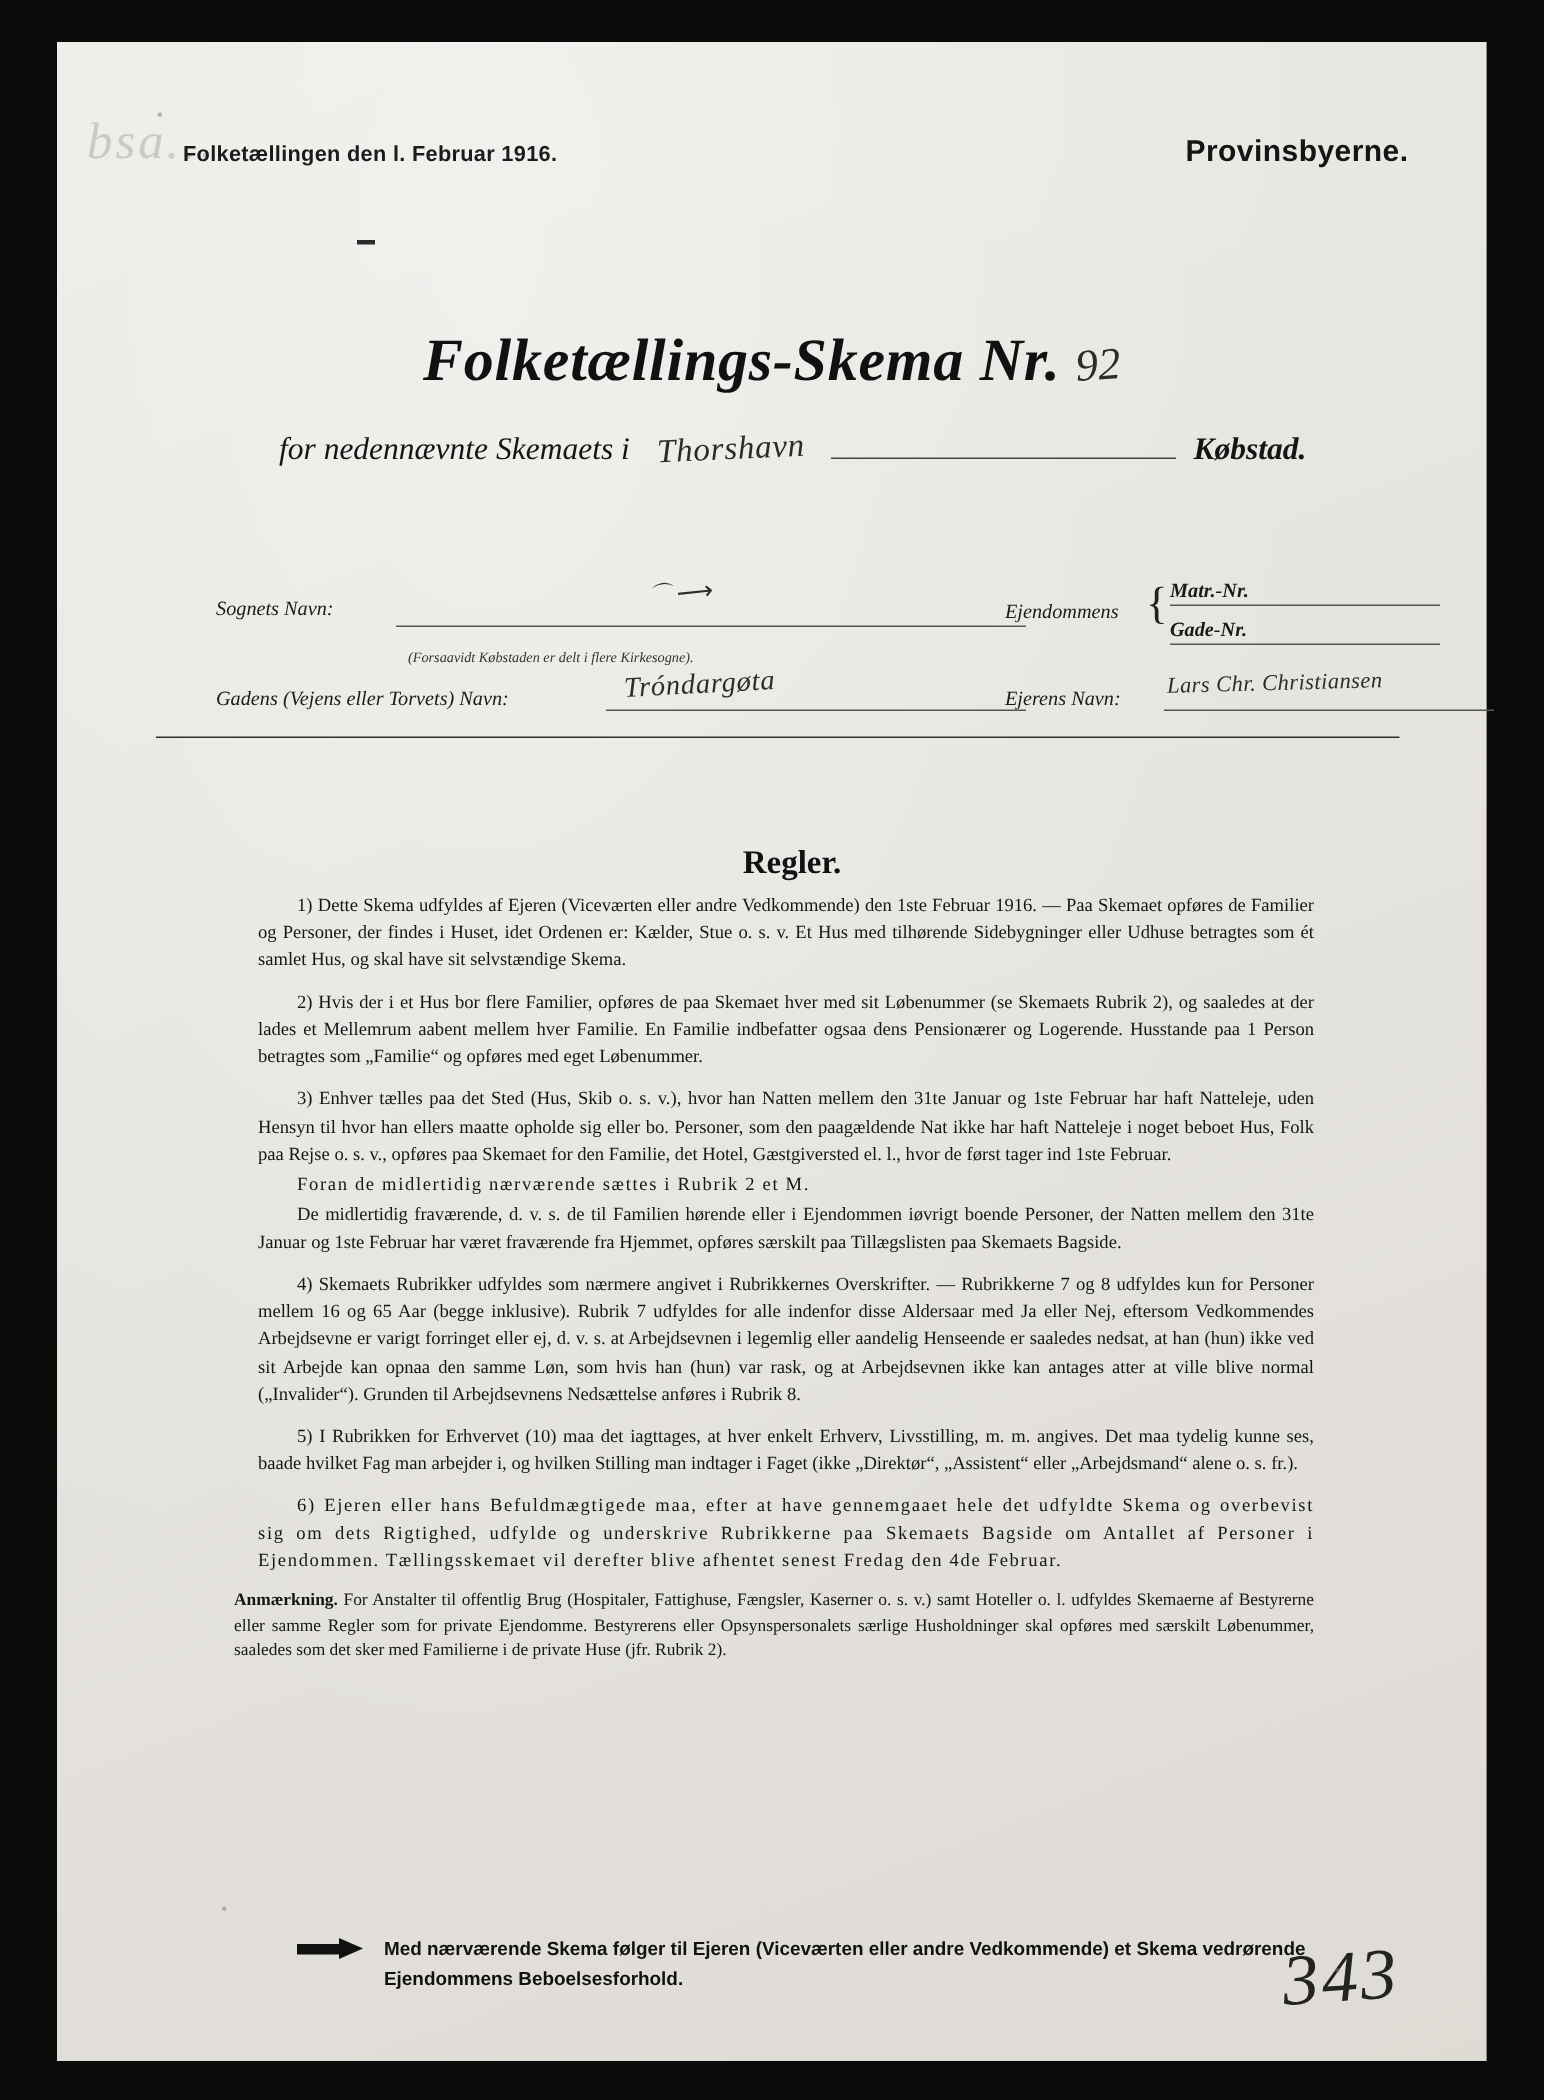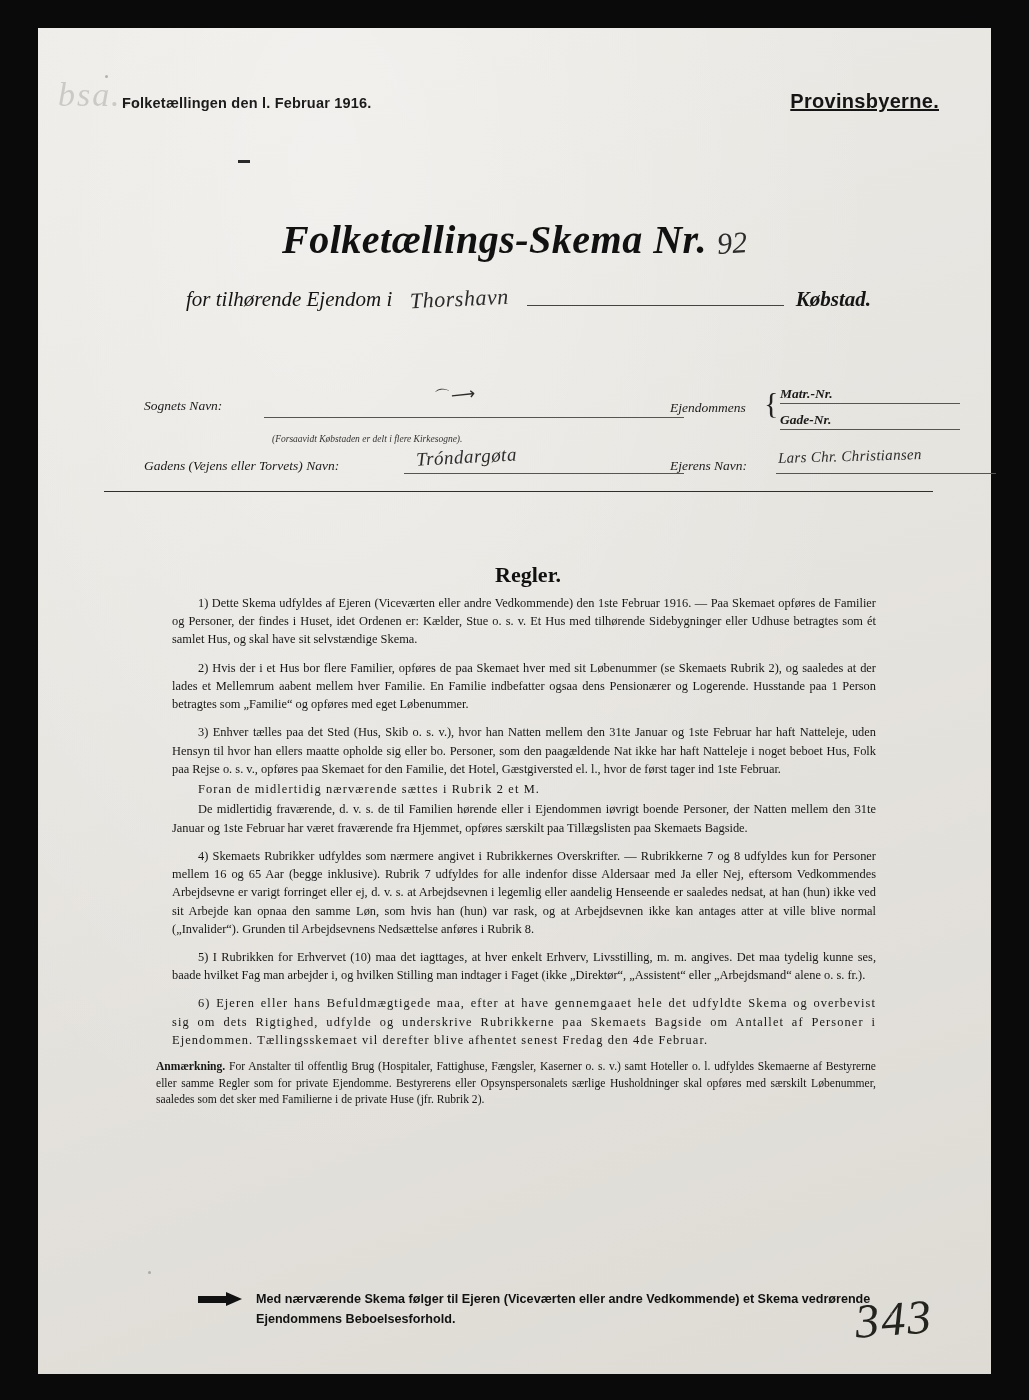--- a/index.html
+++ b/index.html
@@ -53,21 +53,20 @@
     color: #1b1b1b;
     letter-spacing: 0.2px;
     margin-left: 18px;
   }
   .hdr-right {
     font-family: "Liberation Sans", sans-serif;
     font-weight: bold;
     font-size: 20px;
     color: #151515;
     letter-spacing: 0.3px;
-    text-decoration: underline;
   }
   .ghost-stamp {
     position: absolute;
     left: 20px;
     top: 48px;
     font-family: "Liberation Serif", serif;
     font-size: 34px;
     color: rgba(120,118,110,0.30);
     letter-spacing: 2px;
     font-style: italic;
@@ -310,21 +309,21 @@
         <div class="hdr-right">Provinsbyerne.</div>
       </div>
 
       <div class="tiny-dash"></div>
 
       <div class="title-row">
         <span class="main-title">Folketællings-Skema Nr.</span><span class="title-number hs">92</span>
       </div>
 
       <div class="subtitle-row">
-        <span class="lbl">for tilhørende Ejendom i</span>
+        <span class="lbl">for nedennævnte Skemaets i</span>
         <span class="hs hand-town">Thorshavn</span>
         <span class="rule-flex"></span>
         <span class="kobstad">Købstad.</span>
       </div>
 
       <div class="fields">
 
         <div class="f-label" style="left:40px; top:40px;">Sognets Navn:</div>
         <div class="f-line" style="left:160px; top:58px; width:420px;"></div>
         <div class="hand-squiggle" style="left:330px; top:26px;">⌒⟶</div>

